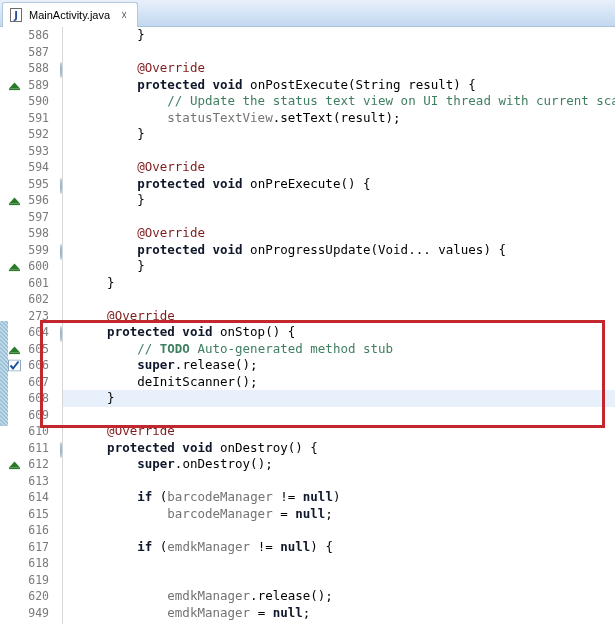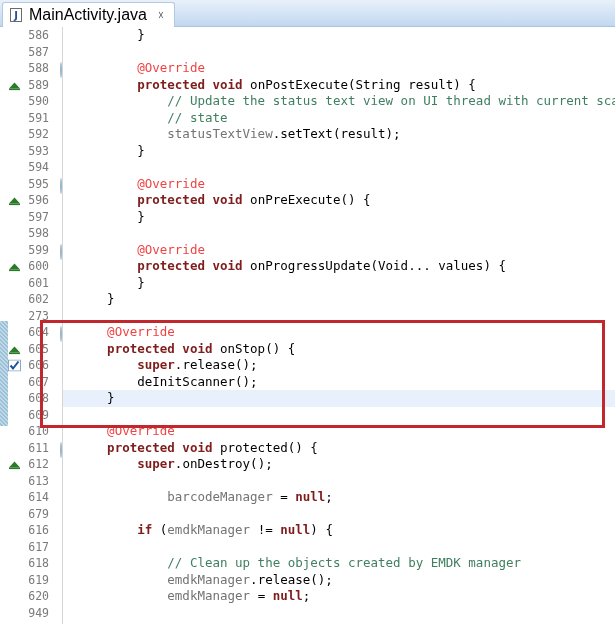--- a/index.html
+++ b/index.html
@@ -51,21 +51,21 @@
     margin-bottom: -1px;
     gap: 6px;
   }
   .tab-icon {
     width: 14px; height: 14px;
     display: inline-block;
     position: relative;
     flex: 0 0 auto;
   }
   .tab-label {
-    font-size: 16px;
+    font-size: 11px;
     color: #000000;
     white-space: nowrap;
     line-height: 1;
   }
   .tab-close {
     font-size: 11px;
     color: #4a4a4a;
     line-height: 1;
     width: 12px;
     text-align: center;
@@ -168,22 +168,22 @@
     font-size: 12.5px;
     white-space: pre;
     color: #000000;
     padding-left: 14px;
   }
   .cline.cur {
     background: #e8f0fb;
   }
 
   
-  .kw      { color: #7f1d1d; font-weight: bold; }
-  .ann     { color: #ef4444; }
+  .kw      { color: #0f172a; font-weight: bold; }
+  .ann     { color: #7f1d1d; }
   .cmt     { color: #3f7f5f; }
   .cmt b   { font-weight: bold; }
   .plain   { color: #000000; }
   .fld     { color: #737373; }
 
   
   .redbox {
     position: absolute;
     border: 3px solid #c1272d;
     pointer-events: none;
@@ -255,62 +255,63 @@
         <div class="gline">608</div>
         <div class="gline">609</div>
         <div class="gline">610</div>
         <div class="gline">611<span class="gmark"><span class="fold-circle"></span></span></div>
         <div class="gline">612<span class="gleft-mark"><svg width="13" height="11" viewBox="0 0 13 11">
               <polygon points="6.5,2 12,8 1,8" fill="#2a7a2a"></polygon>
               <rect x="1" y="8" width="11" height="1.6" fill="#2a7a2a"></rect>
             </svg></span></div>
         <div class="gline">613</div>
         <div class="gline">614</div>
-        <div class="gline">679</div>
+        <div class="gline">615</div>
         <div class="gline">616</div>
         <div class="gline">617</div>
         <div class="gline">618</div>
         <div class="gline">619</div>
         <div class="gline">620</div>
         <div class="gline">949</div>
         <div class="gline">622</div>
       </div>
     <div class="code" id="code">
         <div class="cline"><span class="plain">        }</span></div>
         <div class="cline"><span class="plain"></span></div>
         <div class="cline"><span class="plain">        </span><span class="ann">@Override</span></div>
         <div class="cline"><span class="plain">        </span><span class="kw">protected void</span><span class="plain"> onPostExecute(String result) {</span></div>
         <div class="cline"><span class="plain">            </span><span class="cmt">// Update the status text view on UI thread with current scanner</span></div>
-        <div class="cline"><span class="plain">            </span><span class="cmt">// state</span></div>
         <div class="cline"><span class="plain">            </span><span class="fld">statusTextView</span><span class="plain">.setText(result);</span></div>
         <div class="cline"><span class="plain">        }</span></div>
         <div class="cline"><span class="plain"></span></div>
         <div class="cline"><span class="plain">        </span><span class="ann">@Override</span></div>
         <div class="cline"><span class="plain">        </span><span class="kw">protected void</span><span class="plain"> onPreExecute() {</span></div>
         <div class="cline"><span class="plain">        }</span></div>
         <div class="cline"><span class="plain"></span></div>
         <div class="cline"><span class="plain">        </span><span class="ann">@Override</span></div>
         <div class="cline"><span class="plain">        </span><span class="kw">protected void</span><span class="plain"> onProgressUpdate(Void... values) {</span></div>
         <div class="cline"><span class="plain">        }</span></div>
         <div class="cline"><span class="plain">    }</span></div>
         <div class="cline"><span class="plain"></span></div>
         <div class="cline"><span class="plain">    </span><span class="ann">@Override</span></div>
         <div class="cline"><span class="plain">    </span><span class="kw">protected void</span><span class="plain"> onStop() {</span></div>
+        <div class="cline"><span class="plain">        </span><span class="cmt">// <b>TODO</b> Auto-generated method stub</span></div>
         <div class="cline"><span class="plain">        </span><span class="kw">super</span><span class="plain">.release();</span></div>
         <div class="cline"><span class="plain">        deInitScanner();</span></div>
         <div class="cline cur"><span class="plain">    }</span></div>
         <div class="cline"><span class="plain"></span></div>
         <div class="cline"><span class="plain">    </span><span class="ann">@Override</span></div>
-        <div class="cline"><span class="plain">    </span><span class="kw">protected void</span><span class="plain"> protected() {</span></div>
+        <div class="cline"><span class="plain">    </span><span class="kw">protected void</span><span class="plain"> onDestroy() {</span></div>
         <div class="cline"><span class="plain">        </span><span class="kw">super</span><span class="plain">.onDestroy();</span></div>
         <div class="cline"><span class="plain"></span></div>
+        <div class="cline"><span class="plain">        </span><span class="kw">if</span><span class="plain"> (</span><span class="fld">barcodeManager</span><span class="plain"> != </span><span class="kw">null</span><span class="plain">)</span></div>
         <div class="cline"><span class="plain">            </span><span class="fld">barcodeManager</span><span class="plain"> = </span><span class="kw">null</span><span class="plain">;</span></div>
         <div class="cline"><span class="plain"></span></div>
         <div class="cline"><span class="plain">        </span><span class="kw">if</span><span class="plain"> (</span><span class="fld">emdkManager</span><span class="plain"> != </span><span class="kw">null</span><span class="plain">) {</span></div>
         <div class="cline"><span class="plain"></span></div>
-        <div class="cline"><span class="plain">            </span><span class="cmt">// Clean up the objects created by EMDK manager</span></div>
+        <div class="cline"><span class="plain">            </span></div>
         <div class="cline"><span class="plain">            </span><span class="fld">emdkManager</span><span class="plain">.release();</span></div>
         <div class="cline"><span class="plain">            </span><span class="fld">emdkManager</span><span class="plain"> = </span><span class="kw">null</span><span class="plain">;</span></div>
       </div>
     <div class="redbox" id="redbox" style="top: 293px; height: 108px; left: 40px; width: 565px;"></div>
   </div>
 
 </div>
 
 </body></html>

